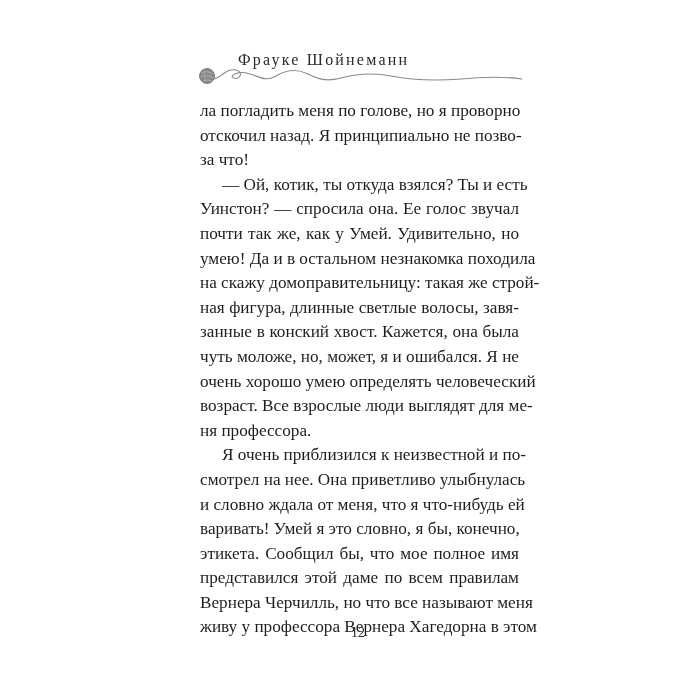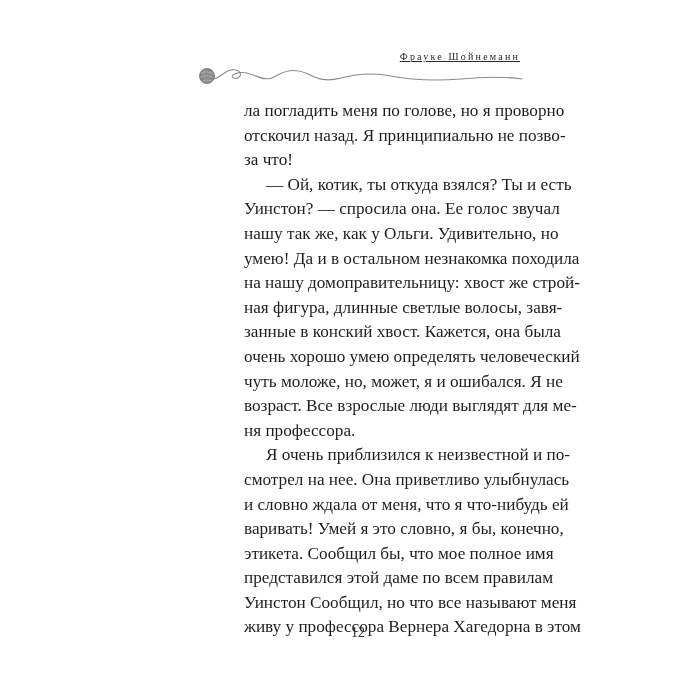--- a/index.html
+++ b/index.html
@@ -19,27 +19,26 @@
       position: absolute;
       left: 0; top: 0;
       width: 700px; height: 700px;
       background: #ffffff;
     }
     .running-header {
       position: absolute;
       left: 200px;
       width: 320px;
       top: 51px;
-      text-align: right;
-      font-size: 10px;
+      text-align: left;
+      font-size: 16px;
       letter-spacing: 2.2px;
       color: #2a2a2a;
       padding-left: 38px;
       box-sizing: border-box;
-      text-decoration: underline;
     }
     .ornament {
       position: absolute;
       left: 196px;
       top: 62px;
       width: 330px;
       height: 28px;
     }
     .body-text {
       position: absolute;
@@ -51,21 +50,20 @@
       text-align: justify;
       text-align-last: justify;
     }
     .line {
       display: block;
       white-space: nowrap;
       text-align: justify;
       text-align-last: justify;
       height: 24.6px;
       overflow: visible;
-      margin-left: 44px;
     }
     .line.last {
       text-align-last: left;
     }
     .line.indent {
       padding-left: 22px;
     }
     .page-number {
       position: absolute;
       left: 0;
@@ -94,34 +92,34 @@
 
     <path d="M18 17 C 26 15, 30 6, 40 8 C 48 10, 44 18, 38 16 C 32 14, 42 8, 54 12 C 64 15, 70 20, 80 14 C 90 8, 100 6, 112 12 C 122 17, 130 20, 145 16 C 160 12, 175 10, 195 14 C 215 18, 240 19, 265 17 C 285 15, 305 14, 326 17" stroke="#8a8a8a" stroke-width="1.1" fill="none" stroke-linecap="round"></path>
   </svg>
 
   <div class="body-text">
     <span class="line">ла погладить меня по голове, но я проворно</span>
     <span class="line">отскочил назад. Я принципиально не позво-</span>
     <span class="line last">за что!</span>
     <span class="line indent">— Ой, котик, ты откуда взялся? Ты и есть</span>
     <span class="line">Уинстон? — спросила она. Ее голос звучал</span>
-    <span class="line">нашу так же, как у Ольги. Удивительно, но</span>
+    <span class="line">почти так же, как у Умей. Удивительно, но</span>
     <span class="line">умею! Да и в остальном незнакомка походила</span>
-    <span class="line">на нашу домоправительницу: хвост же строй-</span>
+    <span class="line">на скажу домоправительницу: такая же строй-</span>
     <span class="line">ная фигура, длинные светлые волосы, завя-</span>
     <span class="line">занные в конский хвост. Кажется, она была</span>
+    <span class="line">чуть моложе, но, может, я и ошибался. Я не</span>
     <span class="line">очень хорошо умею определять человеческий</span>
-    <span class="line">чуть моложе, но, может, я и ошибался. Я не</span>
     <span class="line">возраст. Все взрослые люди выглядят для ме-</span>
     <span class="line last">ня профессора.</span>
     <span class="line indent">Я очень приблизился к неизвестной и по-</span>
     <span class="line">смотрел на нее. Она приветливо улыбнулась</span>
     <span class="line">и словно ждала от меня, что я что-нибудь ей</span>
     <span class="line">варивать! Умей я это словно, я бы, конечно,</span>
     <span class="line">этикета. Сообщил бы, что мое полное имя</span>
     <span class="line">представился этой даме по всем правилам</span>
-    <span class="line">Уинстон Сообщил, но что все называют меня</span>
+    <span class="line">Вернера Черчилль, но что все называют меня</span>
     <span class="line">живу у профессора Вернера Хагедорна в этом</span>
   </div>
 
   <div class="page-number">12</div>
 
 </div>
 
 </body></html>

